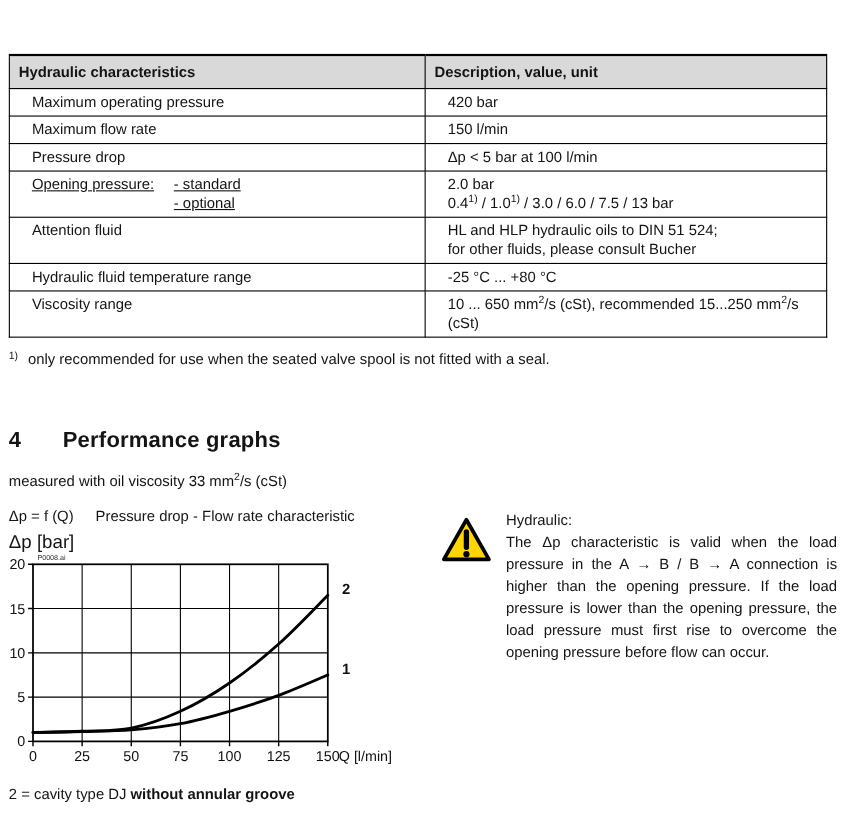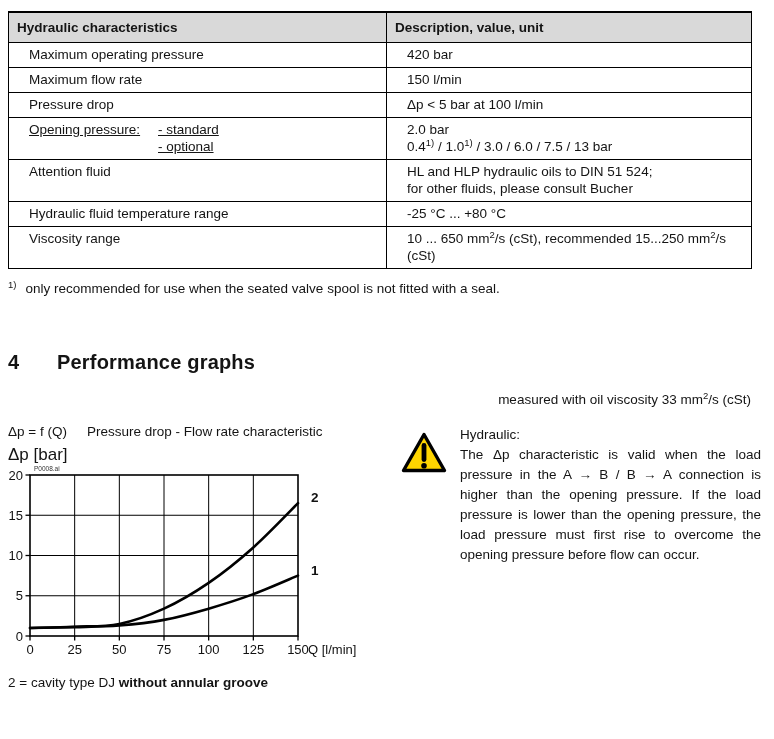--- a/index.html
+++ b/index.html
@@ -1,37 +1,37 @@
 <!DOCTYPE html>
 <html><head>
 <meta charset="utf-8">
 <style>
   html,body{margin:0;padding:0;background:#fff;}
   body{width:774px;height:739px;overflow:hidden;color:#141414;
        font-family:"Liberation Sans","DejaVu Sans",sans-serif;}
-  .page{box-sizing:border-box;width:774px;height:622px;padding:11px 23px 0 8px;}
+  .page{box-sizing:border-box;width:774px;height:622px;padding:11px 23px 0 8px;margin-top:38px;}
 
   
   table.spec{width:743px;border-collapse:collapse;table-layout:fixed;}
   table.spec col.c1{width:378px;} table.spec col.c2{width:365px;}
   table.spec th,table.spec td{border:1px solid #000;font-size:13.5px;line-height:17px;
        padding:3px 8px 4px 20px;vertical-align:top;text-align:left;font-weight:normal;}
   table.spec th{background:#d9d9d9;font-weight:bold;padding:6px 8px;border-top:2.5px solid #000;}
   table.spec tr:last-child td{border-bottom:1.5px solid #000;}
   sup{font-size:9.5px;line-height:0;vertical-align:super;}
   .split{display:flex;text-decoration:underline;}
   .split-main{width:129px;flex:none;}
 
   .footnote{margin-top:11px;font-size:13.5px;line-height:17px;}
   .footnote sup{margin-right:9px;}
 
   h1.section{margin:54px 0 0 0;font-size:20px;font-weight:bold;display:flex;letter-spacing:.2px;}
   .section-num{width:49px;flex:none;}
 
-  .subtitle{margin-top:18px;font-size:13.5px;text-align:right;}
+  .subtitle{margin-top:18px;font-size:13.5px;}
 
   .graph-row{display:flex;margin-top:17px;}
   .chart-col{width:392px;flex:none;}
   .chart-title-line{font-size:13.5px;height:21px;white-space:nowrap;}
   .chart-title{margin-left:20px;}
   .ylabel{font-size:17px;height:15px;}
   .legend{margin-top:12px;font-size:13.5px;line-height:17.5px;}
   .legend b{font-weight:bold;}
 
   .attn-col{flex:1;display:flex;gap:12px;margin-top:1px;}

